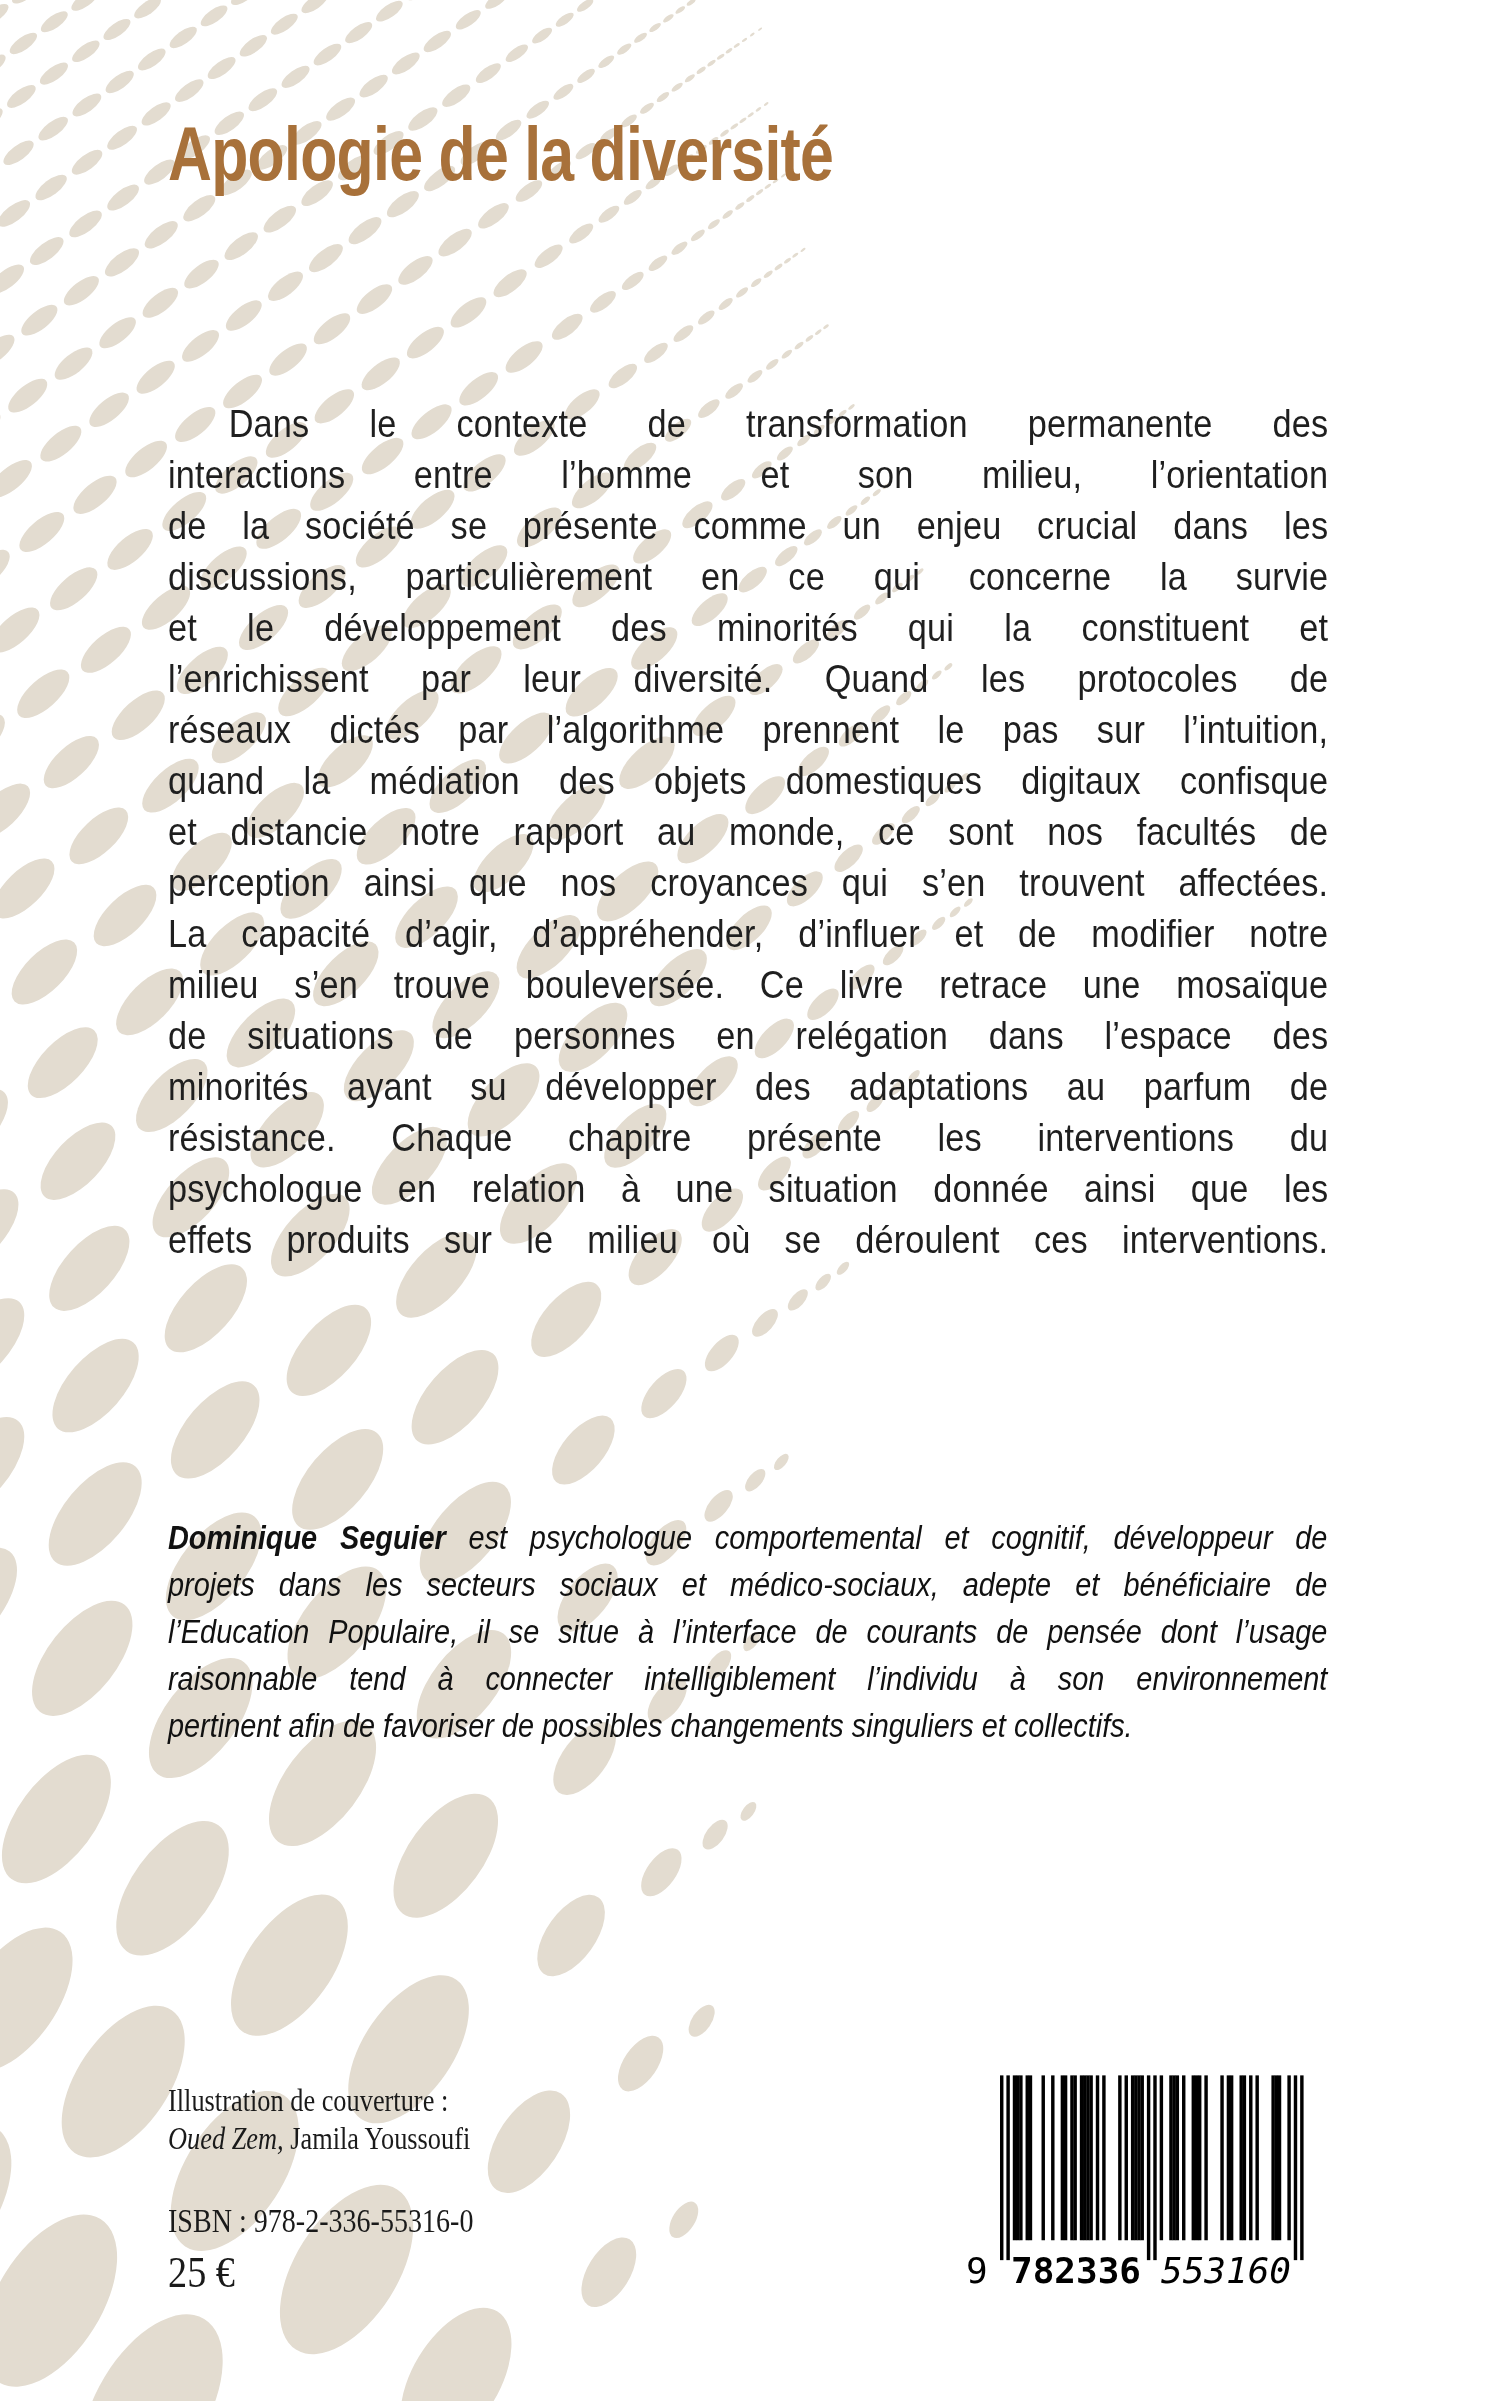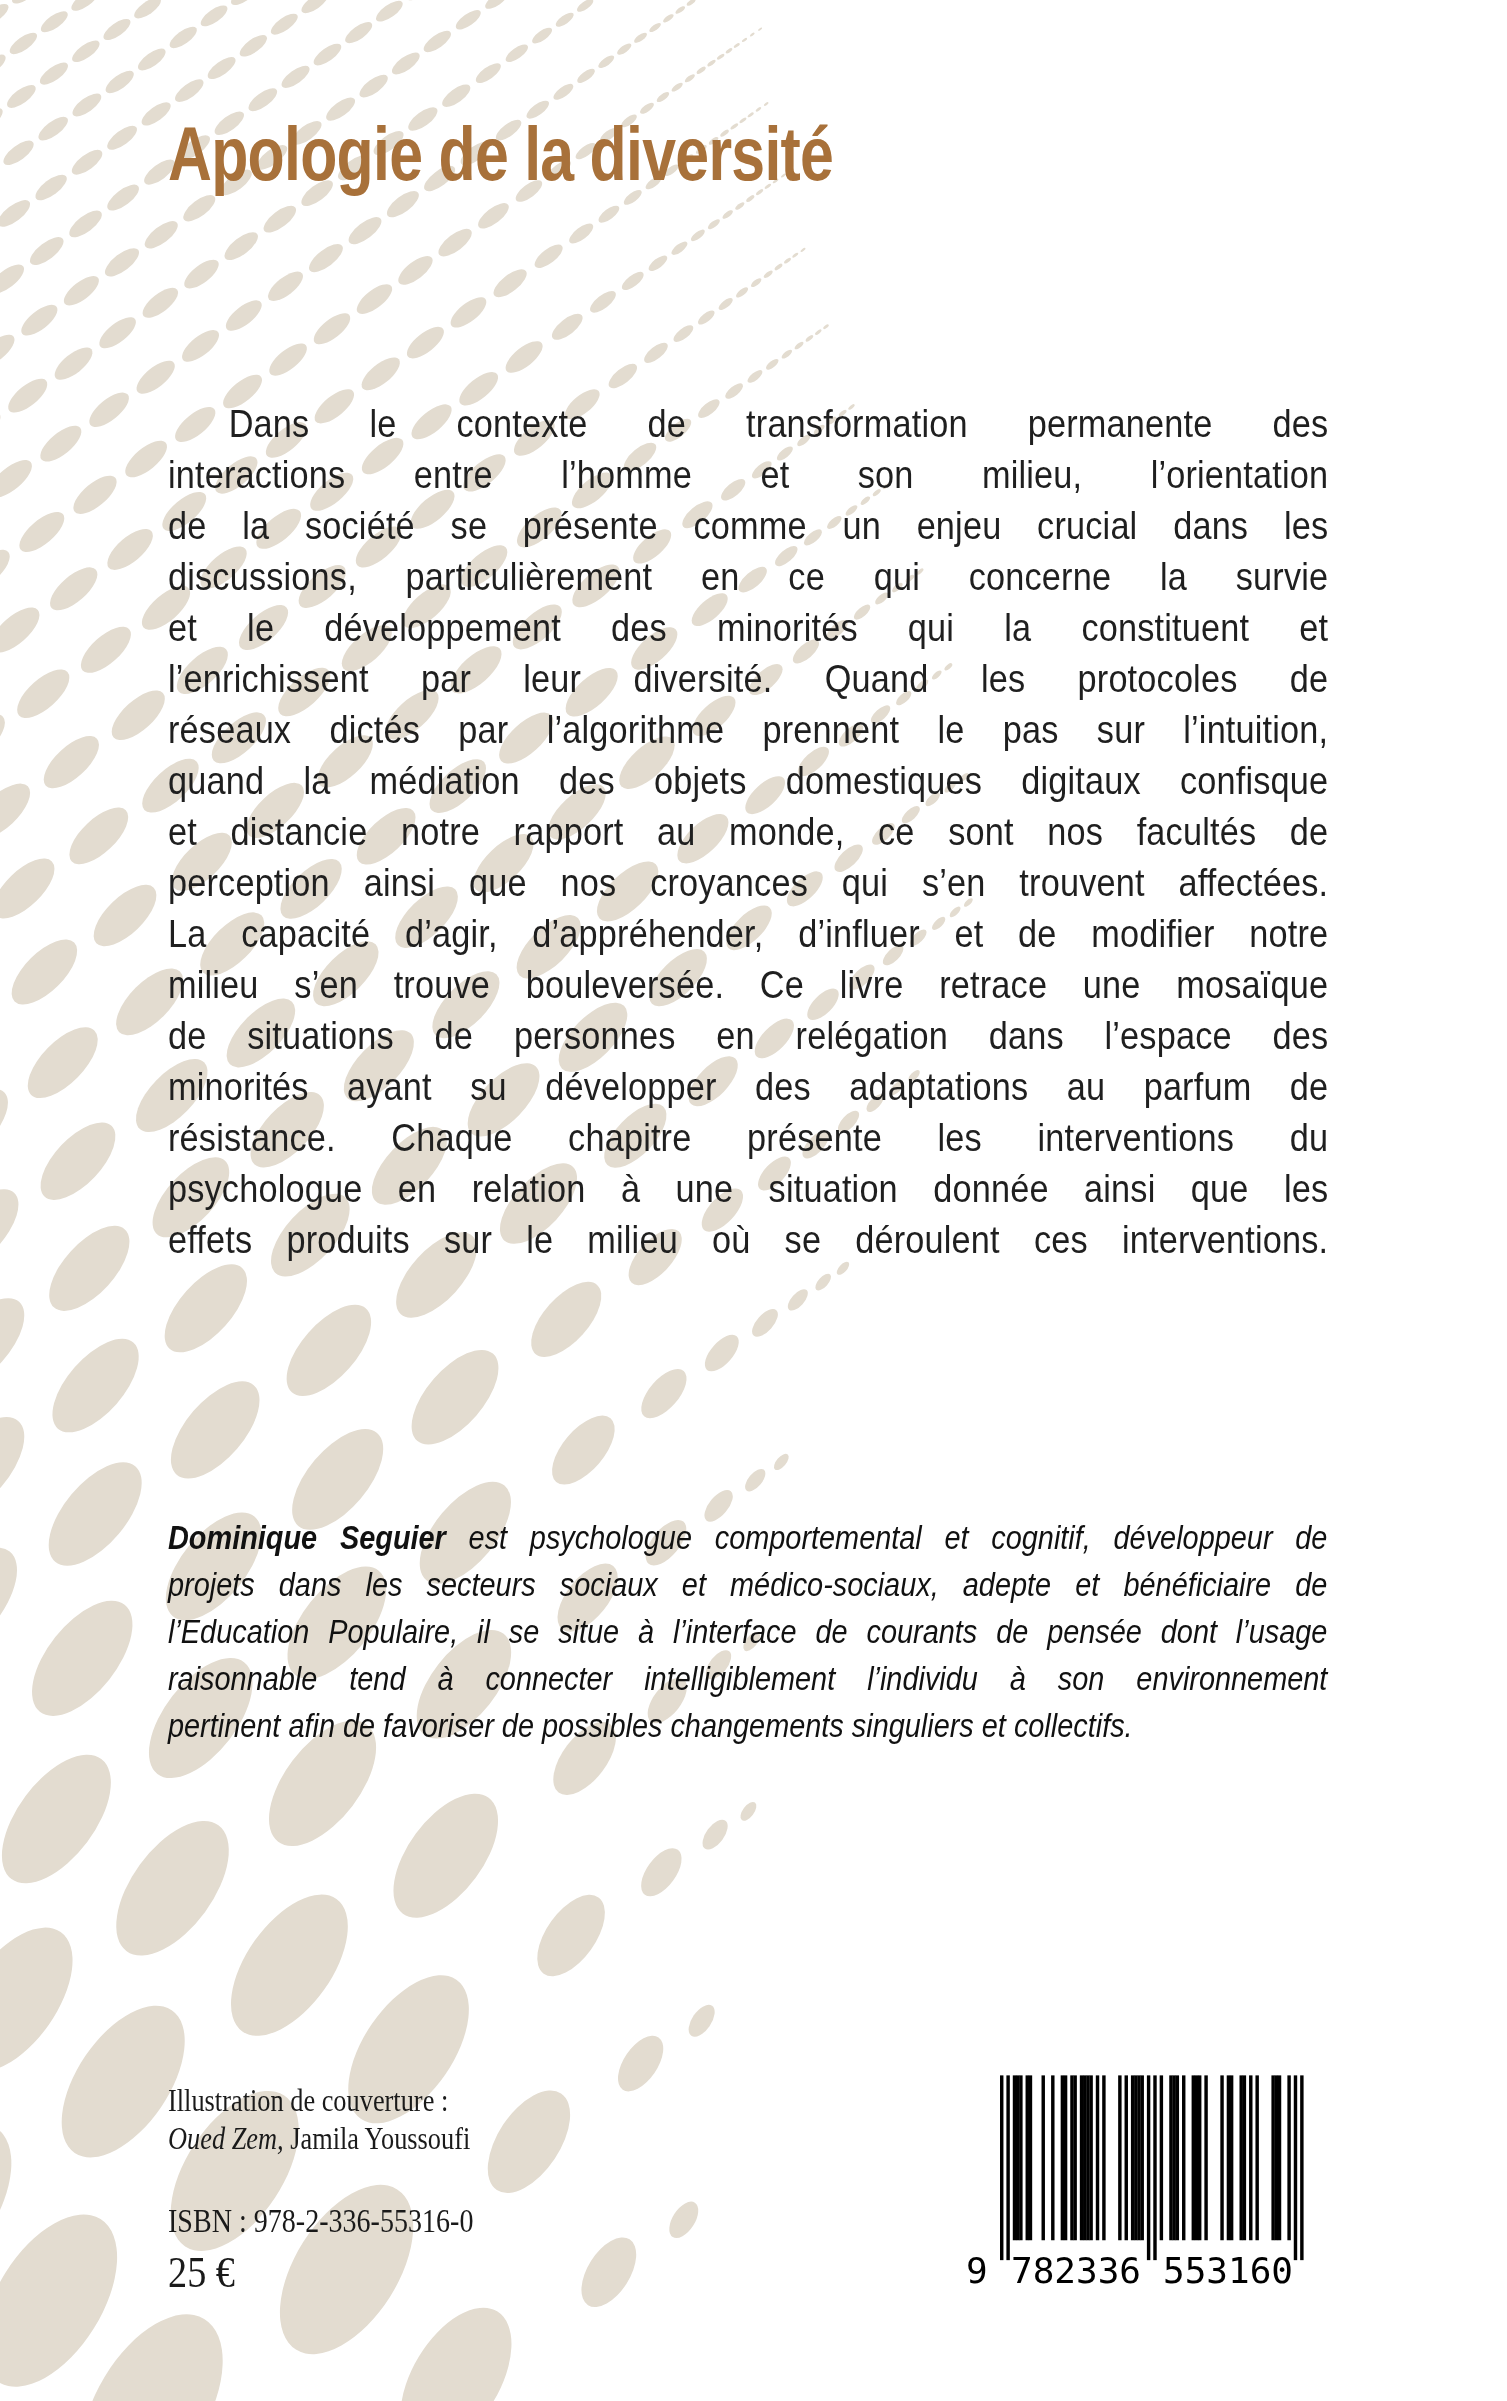--- a/index.html
+++ b/index.html
@@ -53,22 +53,22 @@
 
   
   #barcode{left:946px;top:2063px;width:379px;height:237px;}
   #barcode svg{position:absolute;left:0;top:0;}
   .bc-digits{
     position:absolute;top:187px;height:42px;
     font-family:"DejaVu Sans Mono",monospace;font-size:36px;line-height:42px;
     color:#000;
   }
   #bc-d-left{left:3.8px;width:38px;text-align:right;}
-  #bc-d-g1{left:63px;width:134px;text-align:center;}
-  #bc-d-g2{left:213px;width:134px;text-align:right;}
+  #bc-d-g1{left:63px;width:134px;text-align:center;font-weight:bold;}
+  #bc-d-g2{left:213px;width:134px;text-align:center;font-style:italic;}
 </style>
 </head>
 <body>
 
 <svg id="halftone" width="1508" height="2402" viewBox="0 0 1593 2538">
     <g fill="#e3dcd0">
       <ellipse cx="-111.8" cy="-130.9" rx="6.6" ry="16.5" transform="rotate(55.0 -111.8 -130.9)"></ellipse>
       <ellipse cx="-128.1" cy="-80.0" rx="6.6" ry="16.5" transform="rotate(55.0 -128.1 -80.0)"></ellipse>
       <ellipse cx="-96.4" cy="-102.2" rx="6.6" ry="16.5" transform="rotate(55.0 -96.4 -102.2)"></ellipse>
       <ellipse cx="-64.6" cy="-124.5" rx="6.6" ry="16.5" transform="rotate(55.0 -64.6 -124.5)"></ellipse>

